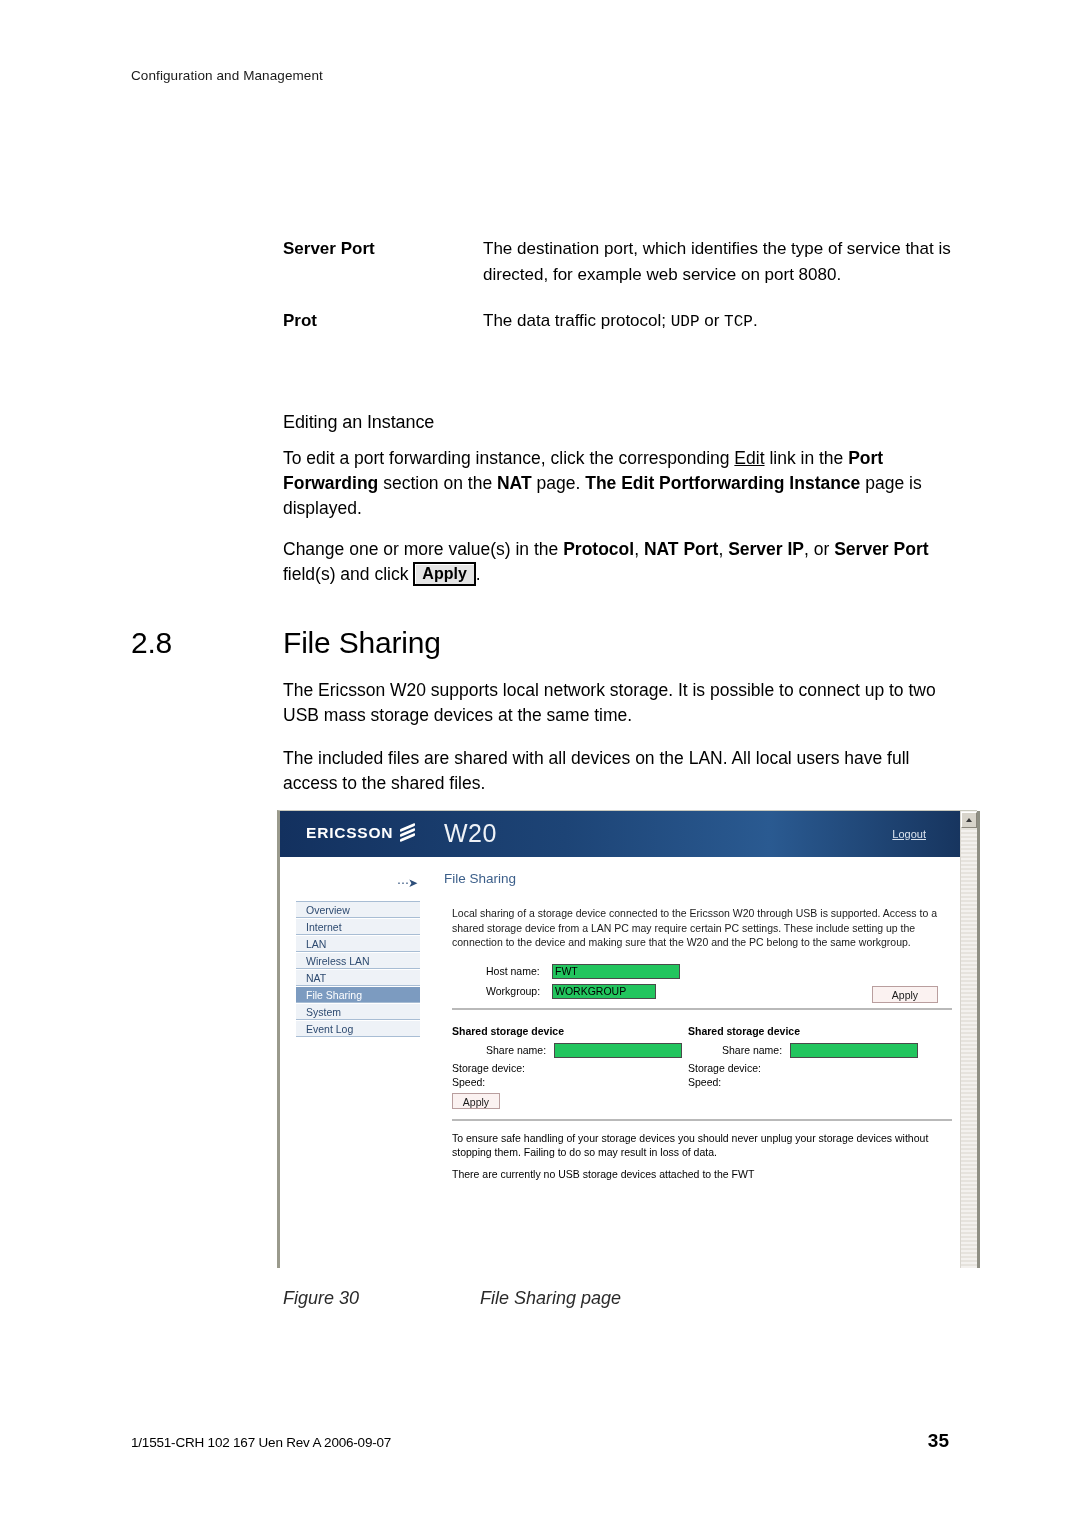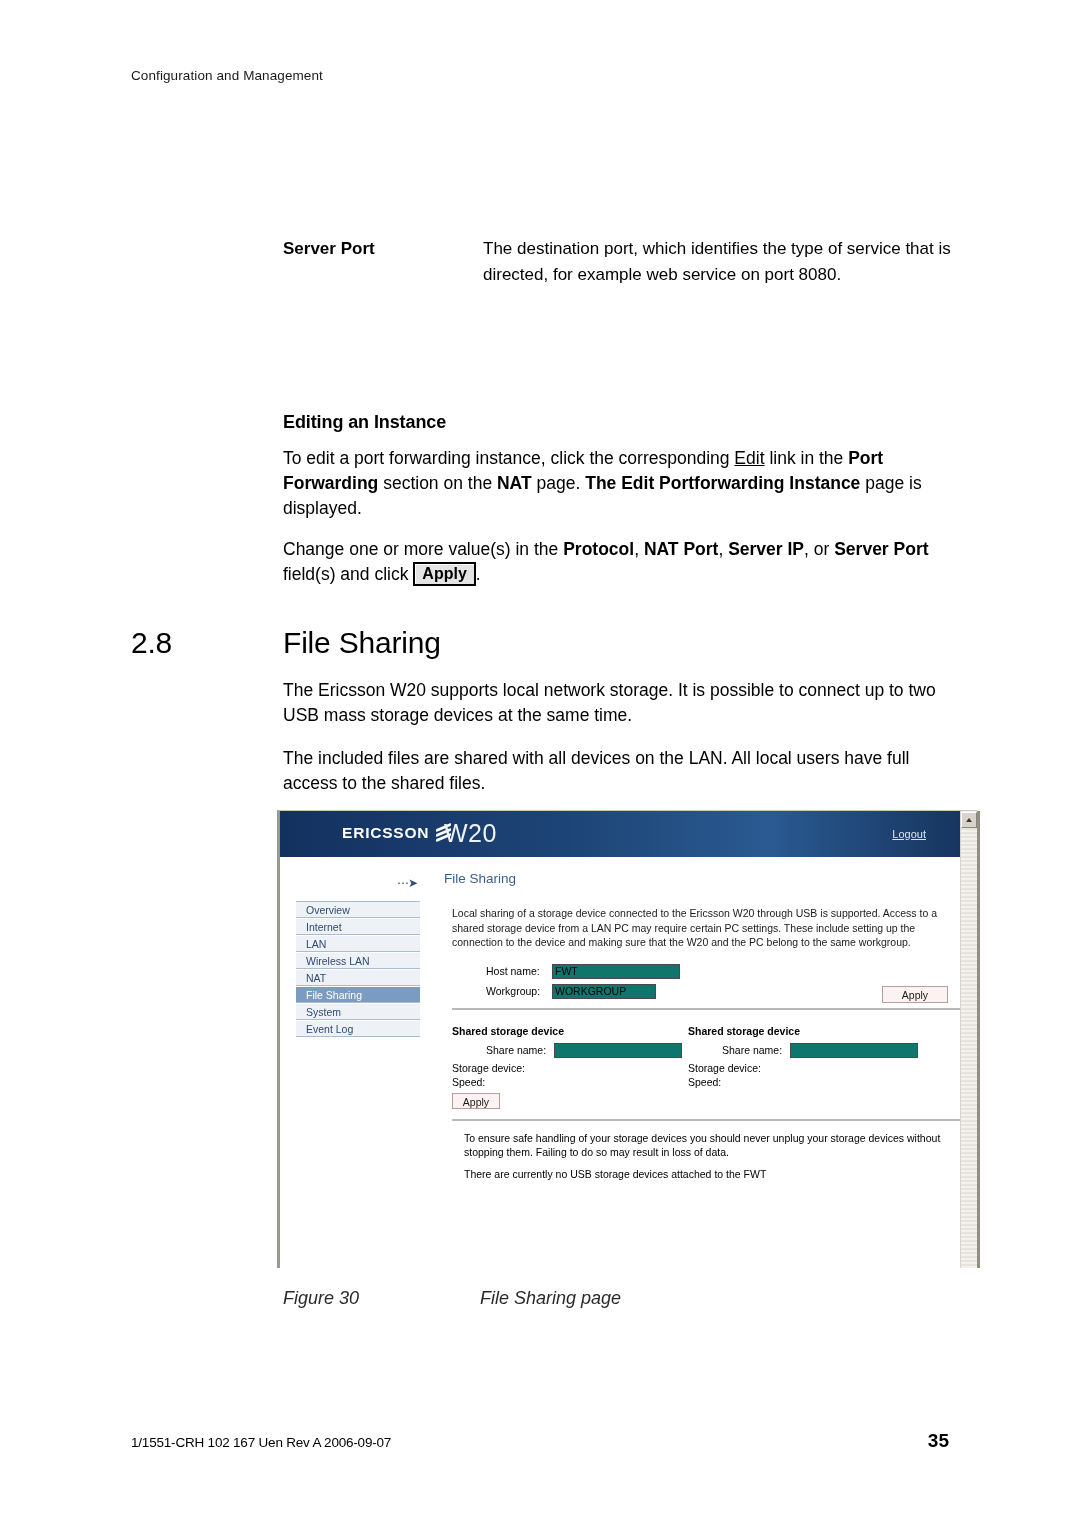--- a/index.html
+++ b/index.html
@@ -70,21 +70,21 @@
     font-family: "Liberation Mono", monospace;
     font-size: 16px;
   }
 
   
   .subhead {
     position: absolute;
     left: 283px;
     top: 412px;
     font-size: 18px;
-    font-weight: bold;
+    font-weight: normal;
     letter-spacing: -.1px;
   }
   .para {
     position: absolute;
     left: 283px;
     width: 672px;
     font-size: 17.5px;
     line-height: 25px;
   }
   .p-edit   { top: 446px; }
@@ -151,21 +151,20 @@
     background: linear-gradient(90deg, #13315f 0%, #1d4476 42%, #2a5a91 72%, #17355f 100%);
     position: relative;
   }
   .brand {
     position: absolute;
     left: 26px;
     top: 13px;
     display: flex;
     align-items: center;
     gap: 7px;
-    margin-left: 36px;
   }
   .brand-word {
     color: #ffffff;
     font-size: 15.5px;
     font-weight: bold;
     letter-spacing: .8px;
   }
   .brand-mark {
     display: inline-block;
     width: 15px;
@@ -273,21 +272,21 @@
     margin-bottom: 5px;
   }
   .form-label {
     font-size: 10.5px;
     width: 66px;
     flex: 0 0 66px;
     padding-left: 34px;
   }
   .tf {
     border: 1px solid #4a4a4a;
-    background: #0f766e;
+    background: #22c55e;
     height: 15px;
     line-height: 15px;
     font-size: 10.5px;
     padding: 0 2px;
     box-sizing: border-box;
     font-family: "Liberation Sans", sans-serif;
     color: #000;
   }
   .tf-host { width: 128px; }
   .tf-wg   { width: 104px; }
@@ -342,21 +341,20 @@
     align-items: center;
     margin-bottom: 3px;
   }
   .device-row .form-label { width: 68px; flex: 0 0 68px; }
 
   .notice {
     margin-top: 10px;
     font-size: 10.5px;
     line-height: 14.5px;
     width: 498px;
-    margin-left: 12px;
   }
   .notice p { margin: 0 0 7px 0; }
 
   
   .scrollbar {
     position: absolute;
     right: 0; top: 0; bottom: 0;
     width: 17px;
     background:
       repeating-linear-gradient(0deg, #f3f1ee 0 2px, #e6e3dd 2px 4px);
@@ -404,20 +402,24 @@
 </style>
 </head>
 <body>
 
 <div class="running-head">Configuration and Management</div>
 
 <div class="defs">
   <div class="def-row">
     <div class="def-term">Server Port</div>
     <div class="def-desc">The destination port, which identifies the type of service that is directed, for example web service on port 8080.</div>
+  </div>
+  <div class="def-row">
+    <div class="def-term">Prot</div>
+    <div class="def-desc"><span>The data traffic protocol; </span><span class="mono">UDP</span><span> or </span><span class="mono">TCP</span><span>.</span></div>
   </div>
 </div>
 
 <div class="subhead">Editing an Instance</div>
 
 <div class="para p-edit"><span>To edit a port forwarding instance, click the corresponding </span><u class="t">Edit</u><span> link in the </span><b class="t">Port Forwarding</b><span> section on the </span><b class="t">NAT</b><span> page. </span><b class="t">The Edit Portforwarding Instance</b><span> page is displayed.</span></div>
 
 <div class="para p-change"><span>Change one or more value(s) in the </span><b class="t">Protocol</b><span>, </span><b class="t">NAT Port</b><span>, </span><b class="t">Server IP</b><span>, or </span><b class="t">Server Port</b><span> field(s) and click </span><span class="inline-btn">Apply</span><span>.</span></div>
 
 <div class="chapter">

